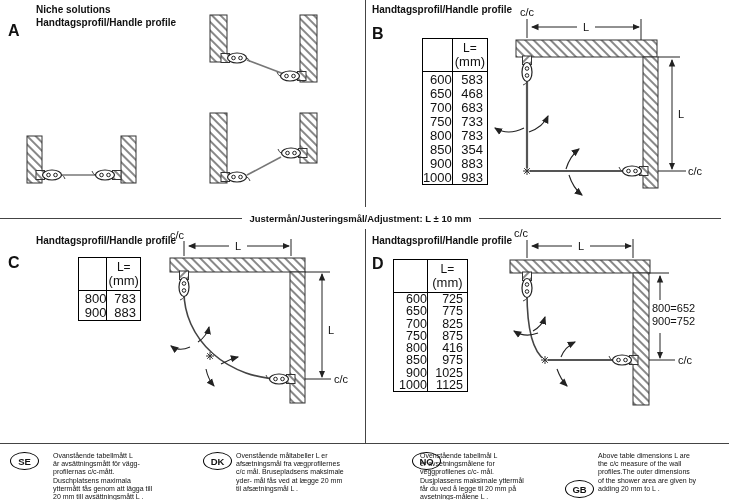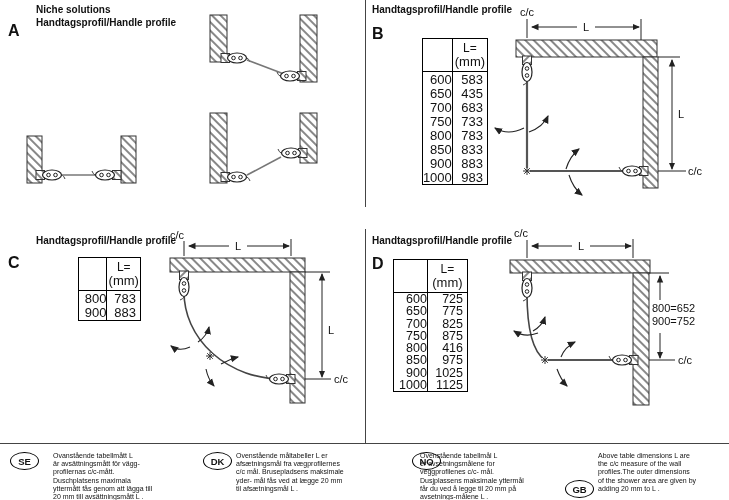--- a/index.html
+++ b/index.html
@@ -187,37 +187,37 @@
         <div class="hl">L=</div>
         <div class="hu">(mm)</div>
       </div>
     </div>
     <div class="trow">
         <div class="c1">600</div>
         <div class="c2">583</div>
       </div>
     <div class="trow">
         <div class="c1">650</div>
-        <div class="c2">435</div>
+        <div class="c2">468</div>
       </div>
     <div class="trow">
         <div class="c1">700</div>
         <div class="c2">683</div>
       </div>
     <div class="trow">
         <div class="c1">750</div>
         <div class="c2">733</div>
       </div>
     <div class="trow">
         <div class="c1">800</div>
         <div class="c2">783</div>
       </div>
     <div class="trow">
         <div class="c1">850</div>
-        <div class="c2">833</div>
+        <div class="c2">354</div>
       </div>
     <div class="trow">
         <div class="c1">900</div>
         <div class="c2">883</div>
       </div>
     <div class="trow">
         <div class="c1">1000</div>
         <div class="c2">983</div>
       </div>
   </div>
@@ -277,20 +277,25 @@
         <div class="c2">1025</div>
       </div>
     <div class="trow">
         <div class="c1">1000</div>
         <div class="c2">1125</div>
       </div>
   </div>
 
   <div class="vdiv" style="top:0;height:207px;"></div>
   <div class="vdiv" style="top:229px;height:214px;"></div>
+  <div class="adjrow">
+    <div class="ln"></div>
+    <div class="txt">Justermån/Justeringsmål/Adjustment: L ± 10 mm</div>
+    <div class="ln"></div>
+  </div>
   <div class="hdiv"></div>
 
   <div class="oval" style="left:10px;top:452px;">SE</div>
   <div class="flines" style="left:53px;top:452px;">
     <div>Ovanstående tabellmått L</div>
     <div>är avsättningsmått för vägg-</div>
     <div>profilernas c/c-mått.</div>
     <div>Duschplatsens maximala</div>
     <div>yttermått fås genom att lägga till</div>
     <div>20 mm till avsättningsmått L .</div>

